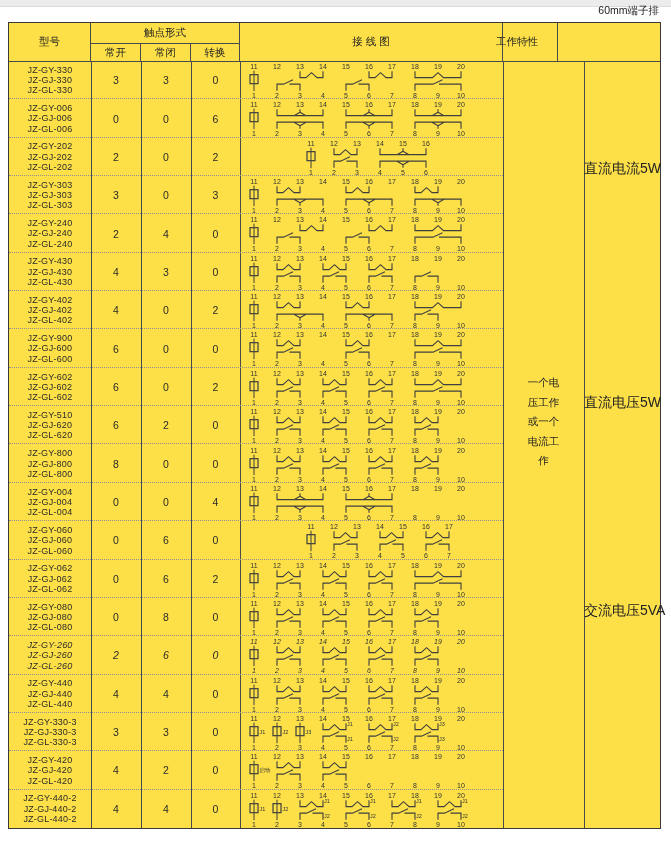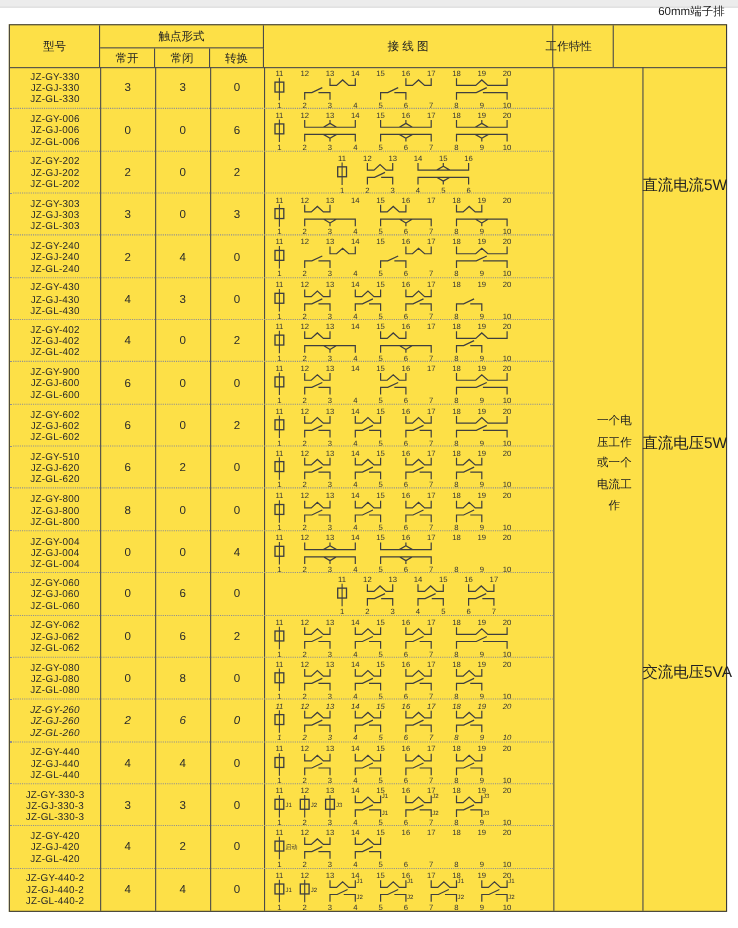--- a/index.html
+++ b/index.html
@@ -17,21 +17,21 @@
   .trow{position:absolute;left:0;width:494px;height:38.35px;}
   .cell{position:absolute;top:0;height:100%;box-sizing:border-box;}
   .model{left:0;width:82px;display:flex;flex-direction:column;justify-content:center;align-items:center;font-size:9px;line-height:10.3px;letter-spacing:0.2px;}
   .val{display:flex;align-items:center;justify-content:center;font-size:10.5px;}
   .v0{left:82px;width:50px;}
   .v1{left:132px;width:50px;}
   .v2{left:182px;width:49px;}
   svg.diag{position:absolute;left:231px;top:0;width:263px;height:38.35px;}
   .dots{position:absolute;left:0;bottom:0;width:494px;height:0;border-bottom:1px dotted #8f8f8f;}
   .char-col{position:absolute;left:494px;top:38px;width:81px;height:767px;}
-  .char-text{position:absolute;top:312px;left:50%;transform:translateX(-50%);width:33px;font-size:10.5px;line-height:19.5px;word-break:break-all;text-align:center;color:#222;margin-left:15px;}
+  .char-text{position:absolute;top:312px;left:50%;transform:translateX(-50%);width:33px;font-size:10.5px;line-height:19.5px;word-break:break-all;text-align:center;color:#222;}
   .power-col{position:absolute;left:575px;top:38px;width:76px;height:767px;}
   .power-label{position:absolute;left:0;width:100%;text-align:center;font-size:14px;color:#222;white-space:nowrap;}
 </style>
 </head>
 <body>
 
 <div class="page">
   <div class="topbar"></div>
   <div class="terminal-note">60mm端子排</div>
 

